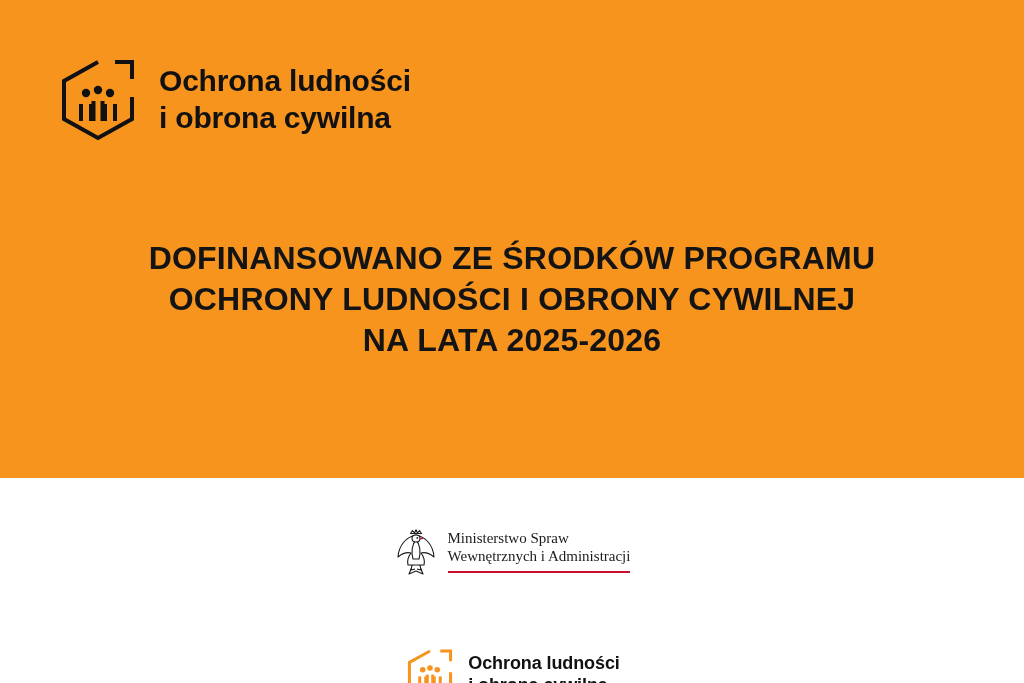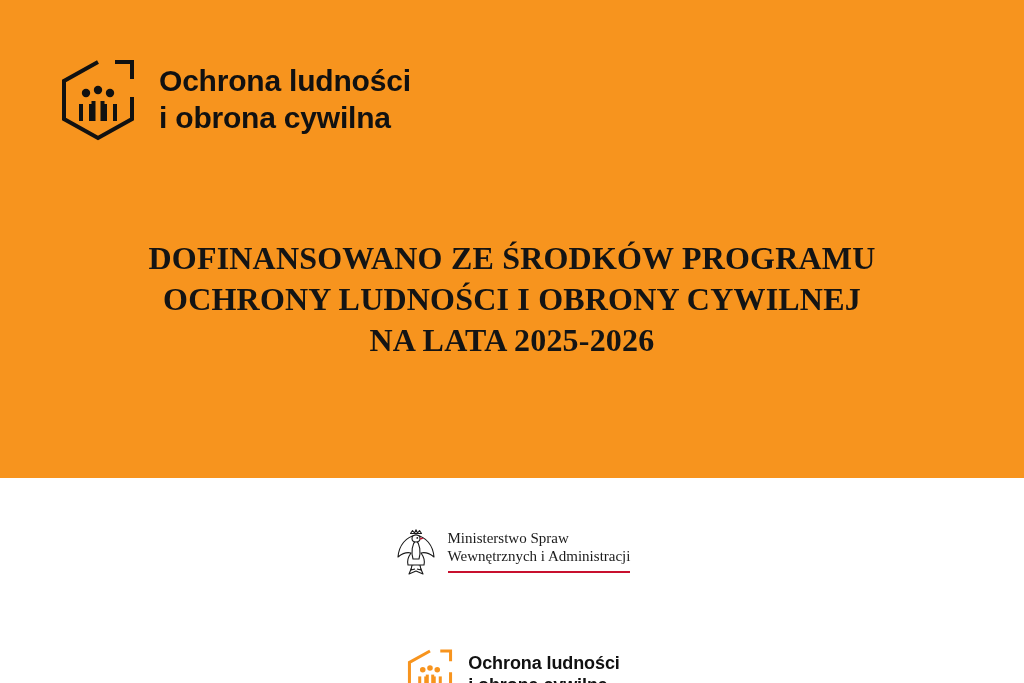--- a/index.html
+++ b/index.html
@@ -55,21 +55,21 @@
     white-space: pre-line;
   }
 
   
   .headline {
     position: absolute;
     left: 0;
     top: 238px;
     width: 1024px;
     text-align: center;
-    font-family: Liberation Serif, serif;
+    font-family: Liberation Sans, sans-serif;
     font-weight: bold;
     font-size: 32px;
     line-height: 1.28;
     color: #141414;
     letter-spacing: 0.2px;
     white-space: pre-line;
   }
 
   
   .footer {

